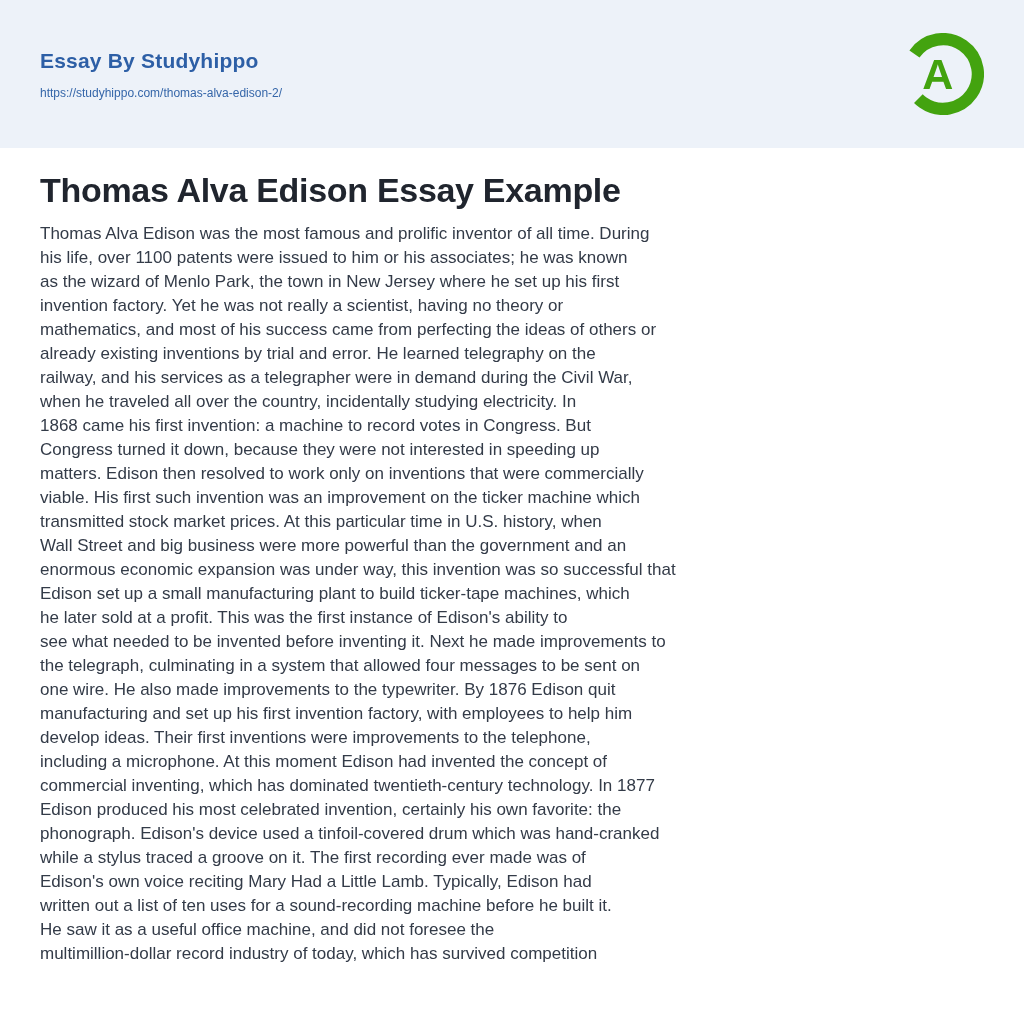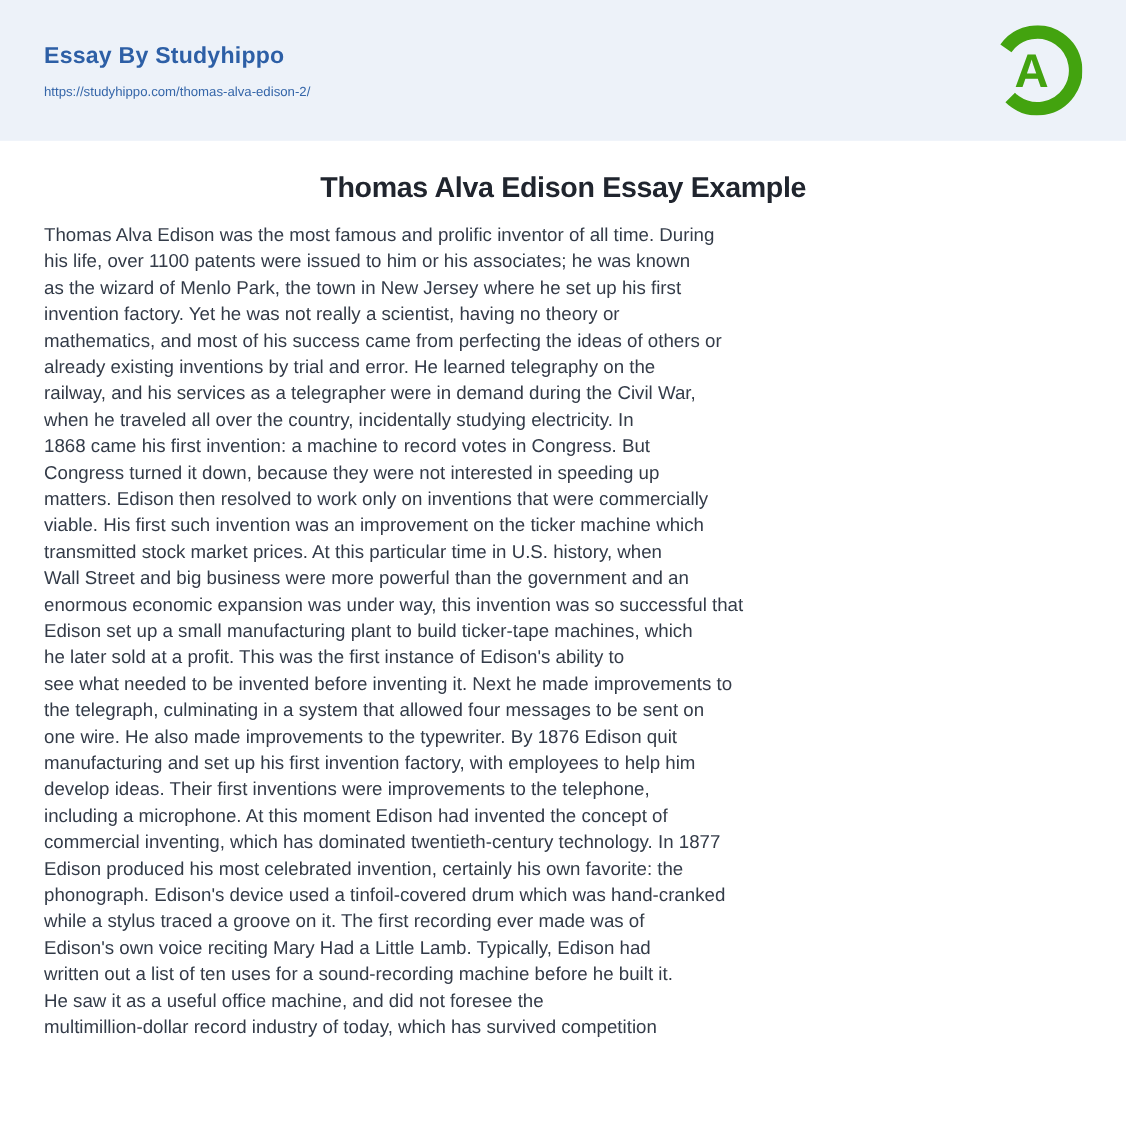--- a/index.html
+++ b/index.html
@@ -5,21 +5,21 @@
   * { margin: 0; padding: 0; box-sizing: border-box; }
   html, body {
     width: 1024px;
     height: 1035px;
     background: #ffffff;
     overflow: hidden;
     font-family: "Liberation Sans", "DejaVu Sans", sans-serif;
   }
   .header {
     width: 100%;
-    height: 128px;
+    height: 148px;
     background: #edf2f9;
     display: flex;
     align-items: center;
     justify-content: space-between;
     padding: 0 40px;
   }
   .header-text { display: flex; flex-direction: column; }
   .site-title {
     font-size: 21px;
     font-weight: 700;
@@ -42,26 +42,25 @@
   }
   .logo-letter-text {
     font-family: "Liberation Sans", "DejaVu Sans", sans-serif;
     font-weight: 600;
   }
   .main {
     padding: 0 40px;
   }
   .essay-title {
     margin: 20px 0 10px 0;
-    font-size: 26px;
+    font-size: 34px;
     line-height: 44px;
     font-weight: 800;
     color: #20252e;
     letter-spacing: -0.3px;
-    text-align: center;
   }
   .para {
     font-size: 17px;
     line-height: 24px;
     color: #333b48;
     white-space: pre-line;
   }
   .para + .para {
   }
 </style>

